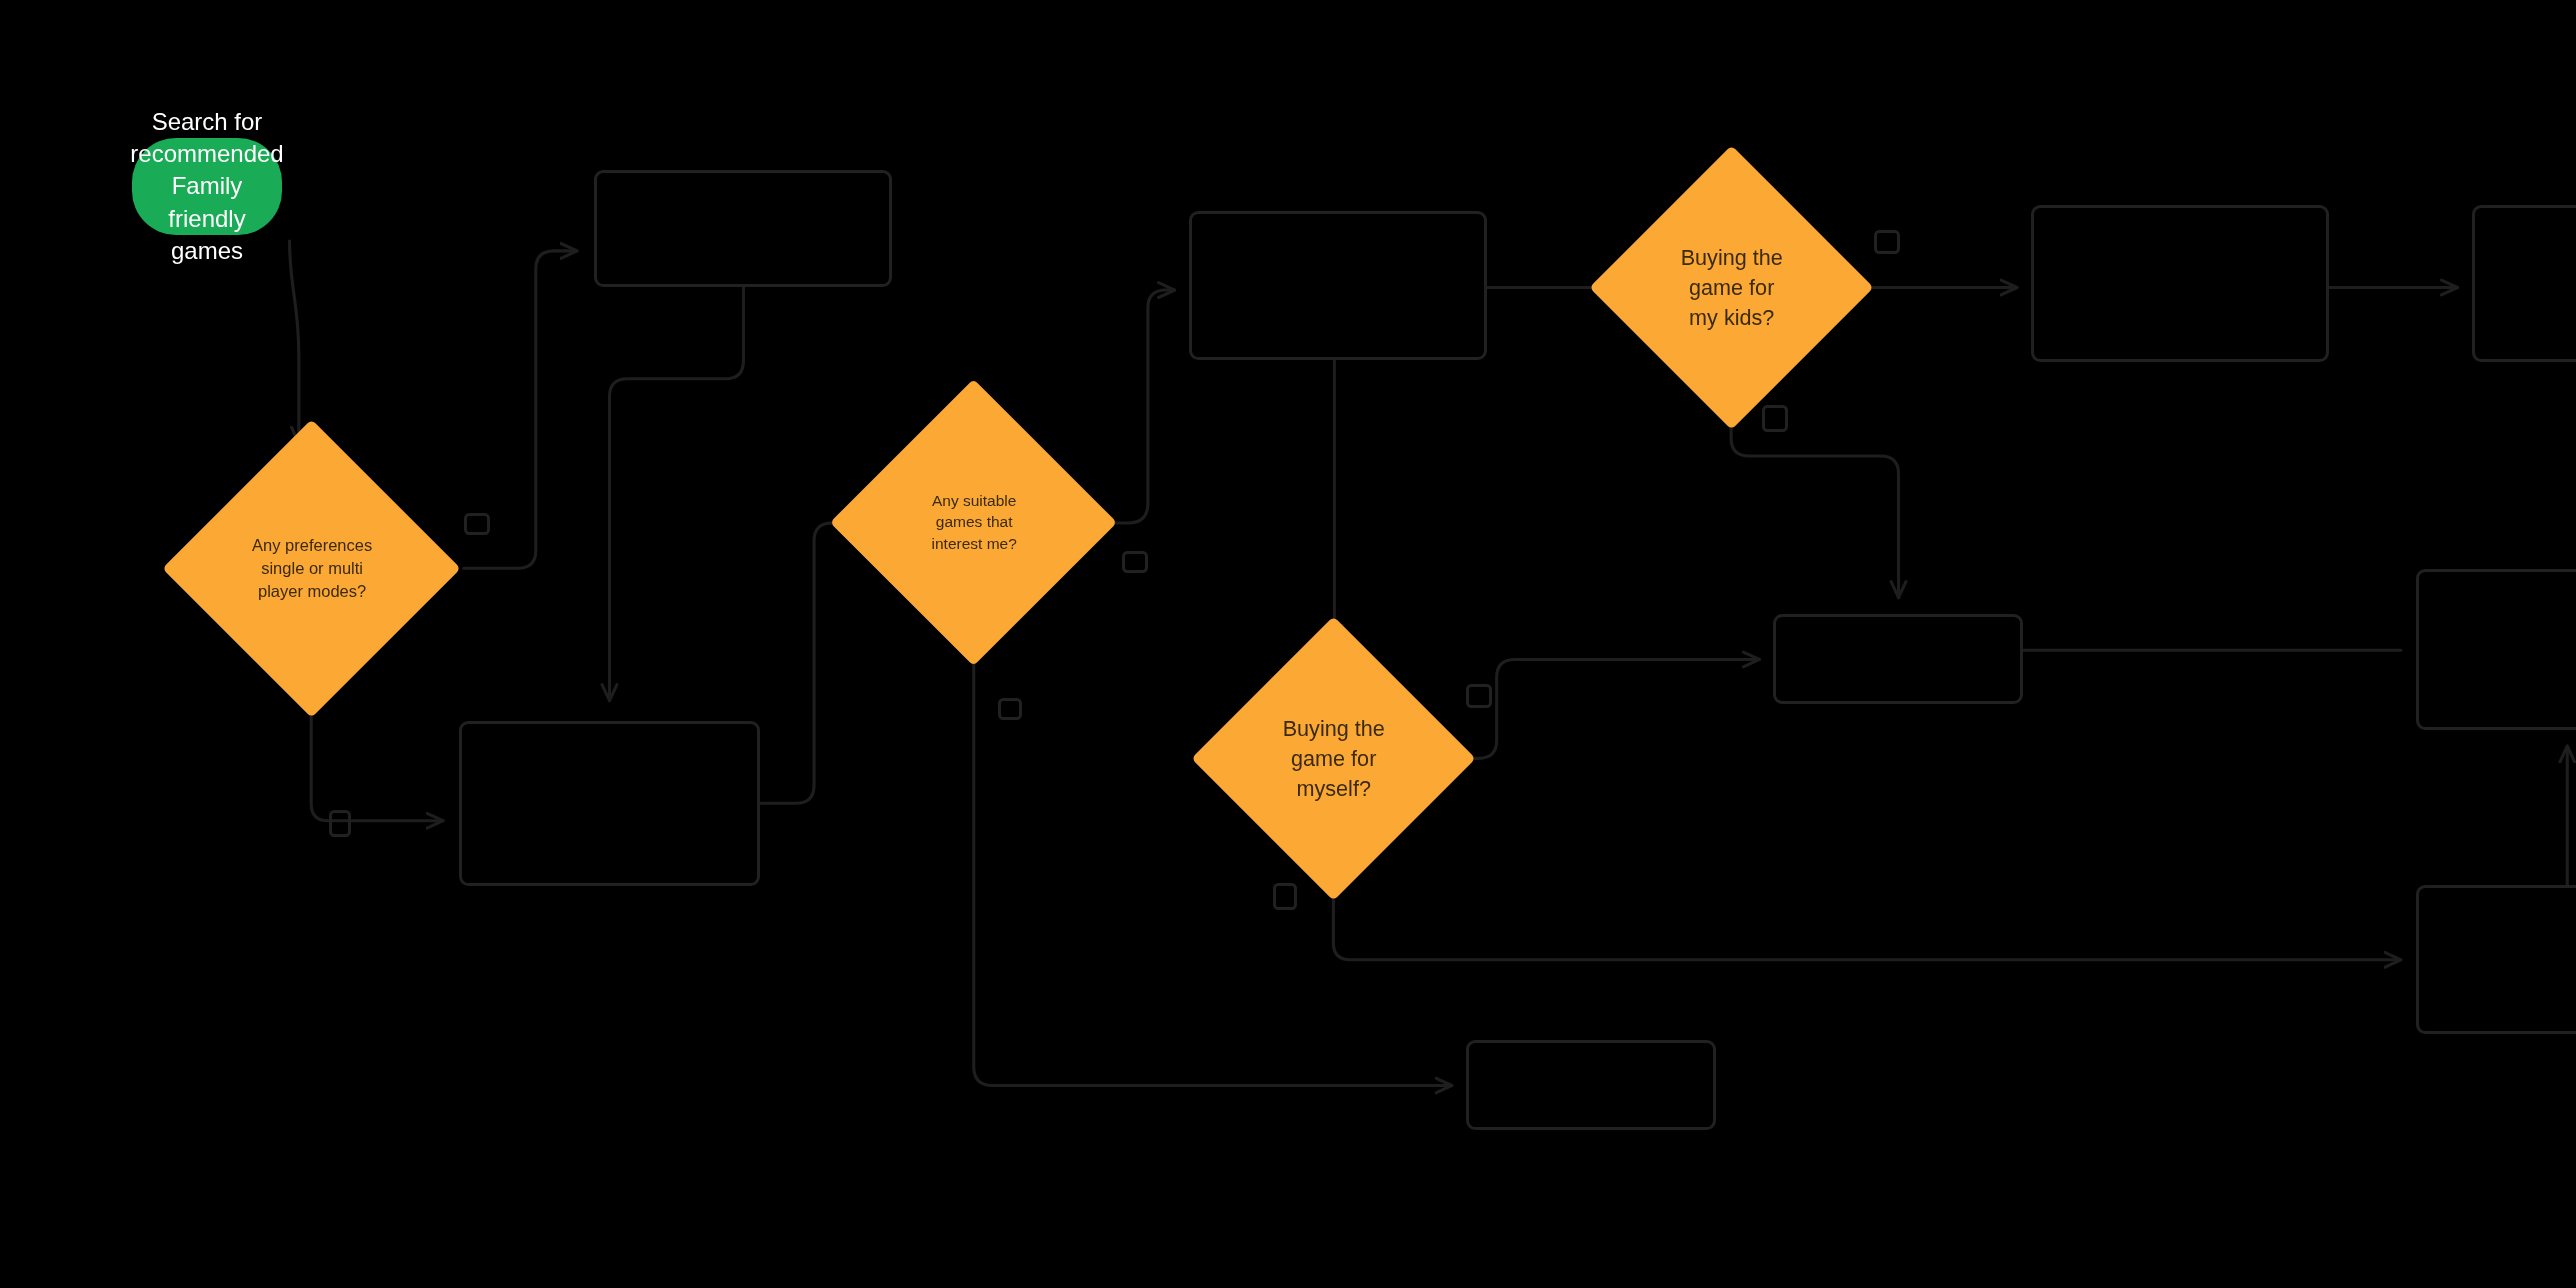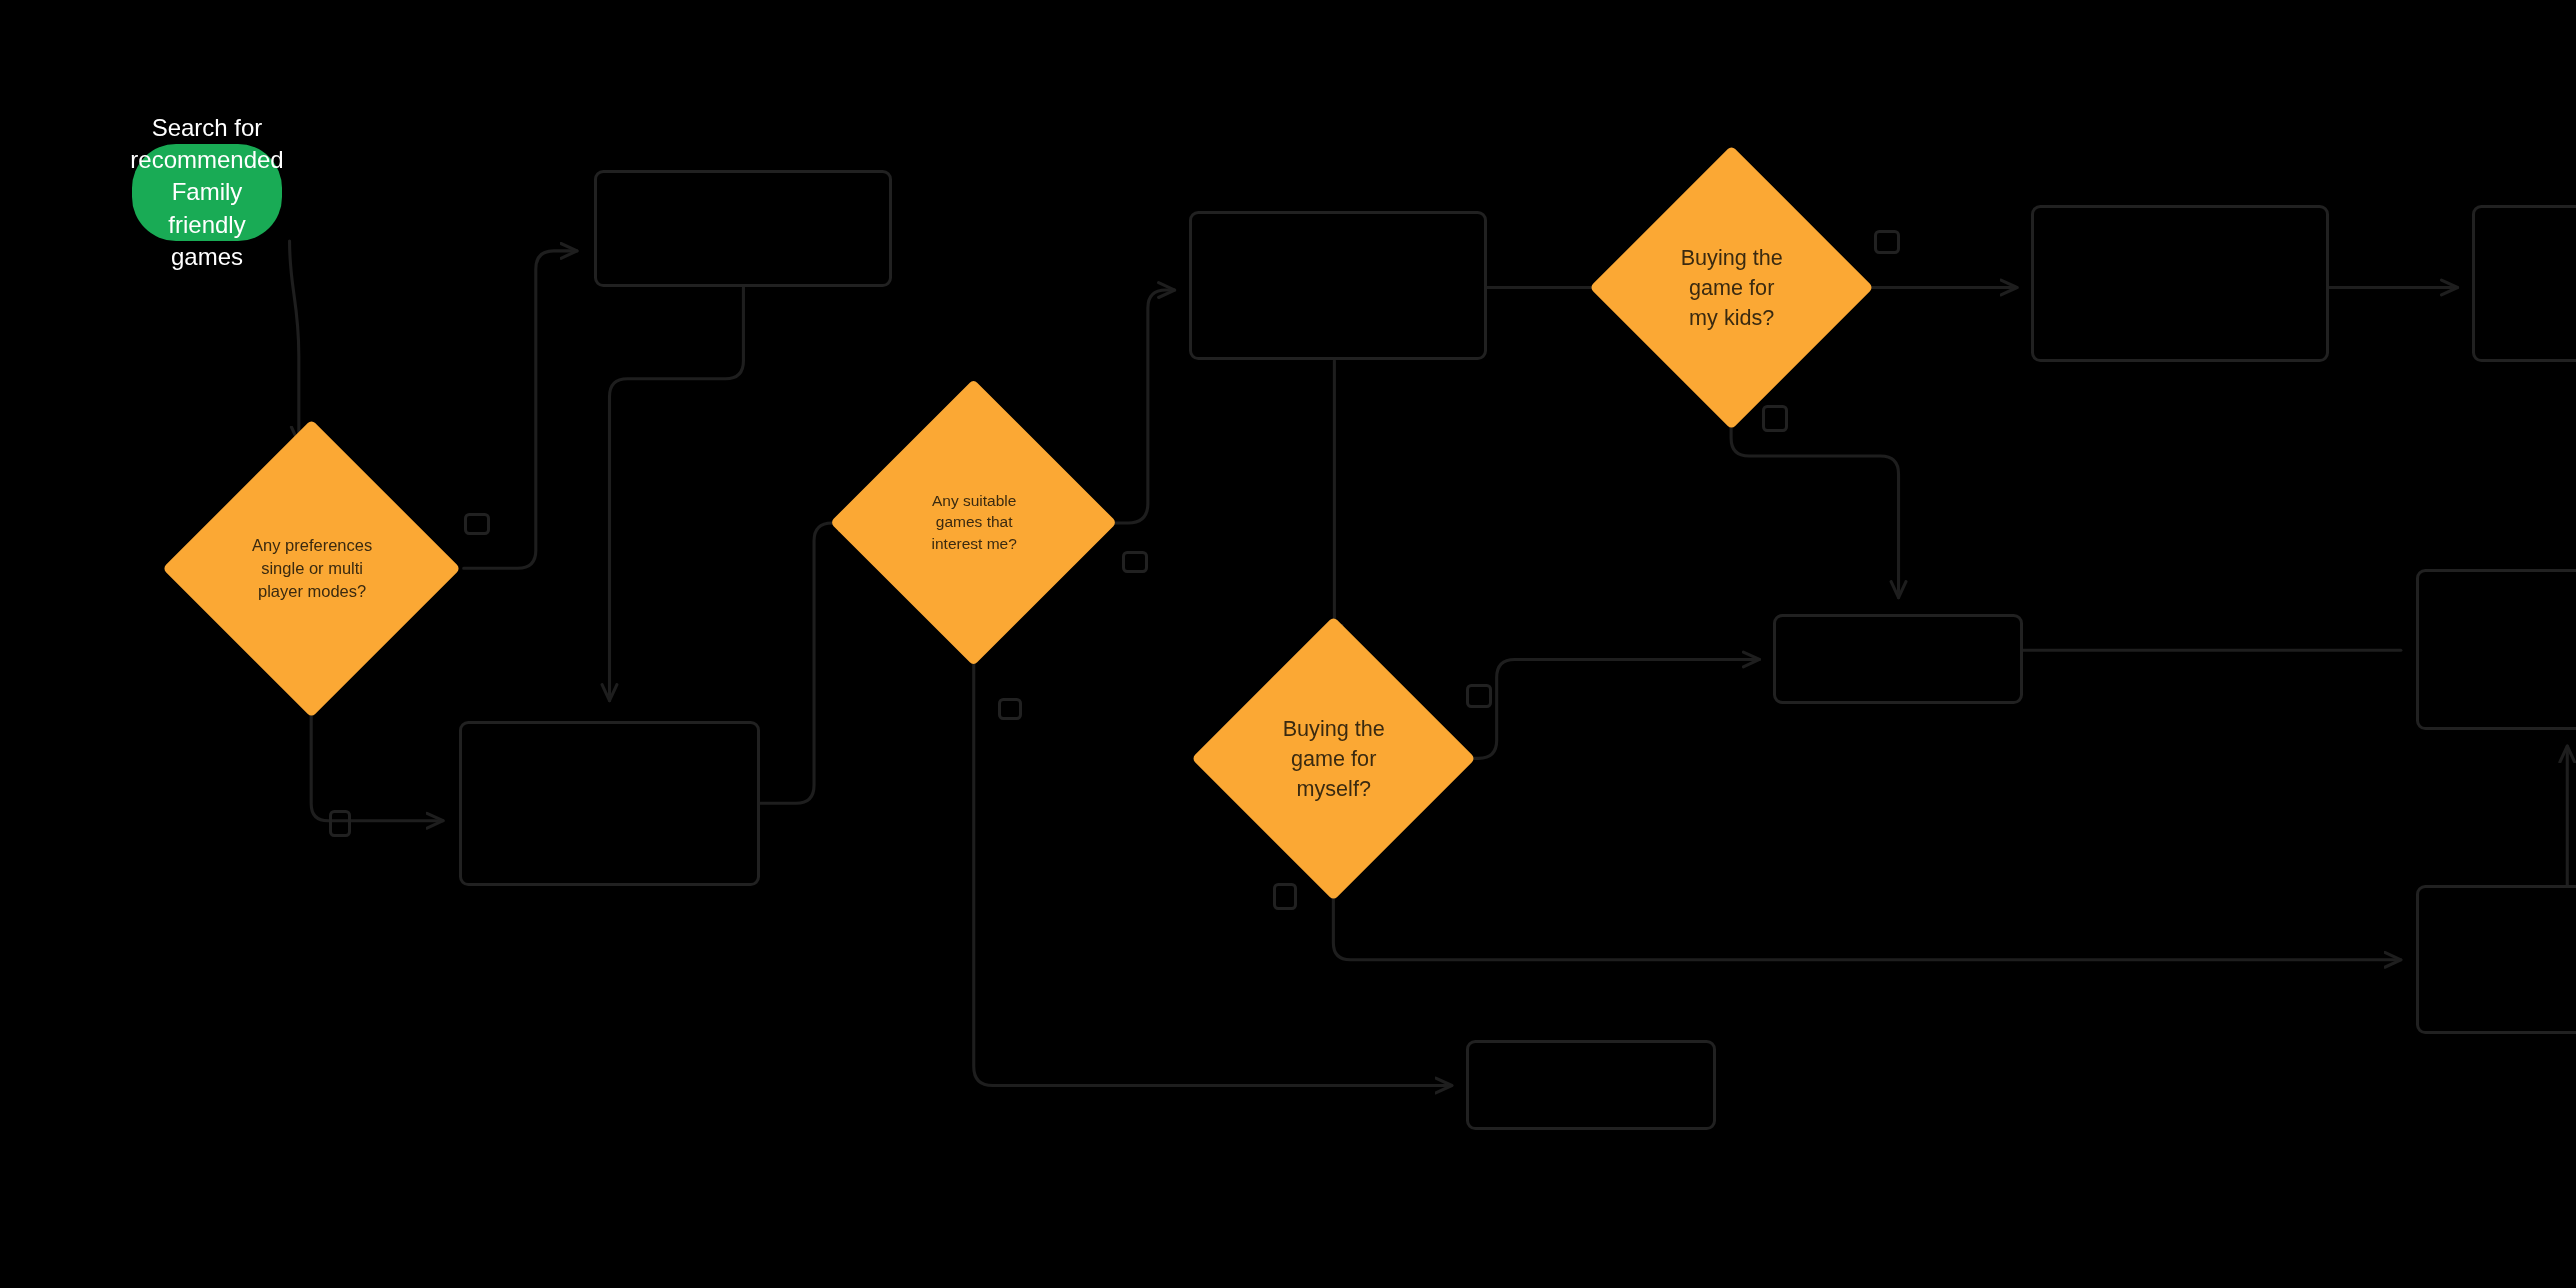--- a/index.html
+++ b/index.html
@@ -98,21 +98,21 @@
         <path d="M 2790 1472 L 2870 1472 Q 2905 1472 2905 1437 L 2905 1315 Q 2905 1280 2940 1280 L 3415 1280" stroke="#1e1e1e" marker-end="url(#arrowhead)"></path>
         <path d="M 2588 1675 L 2588 1830 Q 2588 1863 2621 1863 L 4660 1863" stroke="#1e1e1e" marker-end="url(#arrowhead)"></path>
         <path d="M 3562 558 L 3915 558" stroke="#1e1e1e" marker-end="url(#arrowhead)"></path>
         <path d="M 4521 558 L 4770 558" stroke="#1e1e1e" marker-end="url(#arrowhead)"></path>
         <path d="M 5376 555 L 5510 555 Q 5551 555 5551 596 L 5551 845" stroke="#1e1e1e" marker-end="url(#arrowhead)"></path>
         <path d="M 5275 1262 L 5510 1262 Q 5551 1262 5551 1221 L 5551 1090" stroke="#1e1e1e" marker-end="url(#arrowhead)"></path>
         <path d="M 4983 1718 L 4983 1448" stroke="#1e1e1e" marker-end="url(#arrowhead)"></path>
         <path d="M 3927 1262 L 4660 1262" stroke="#1e1e1e"></path>
       </g>
   </svg>
-<div class="node terminator" style="left: 132px; top: 144px; width: 150px; height: 97px; background: rgb(25, 171, 85); color: rgb(255, 255, 255); border-radius: 44px; font-size: 24px; padding: 0px 13.4px;">Search for recommended Family friendly games</div>
+<div class="node terminator" style="left: 132px; top: 138px; width: 150px; height: 97px; background: rgb(25, 171, 85); color: rgb(255, 255, 255); border-radius: 44px; font-size: 24px; padding: 0px 13.4px;">Search for recommended Family friendly games</div>
     <div class="node decision" style="left: 206px; top: 463px; width: 211px; height: 211px; background: rgb(251, 168, 52); color: rgb(58, 42, 16);">
       <span class="dlabel" style="font-size: 16.5px;">Any preferences
 single or multi
 player modes?</span>
     </div>
     <div class="node process" style="left: 594px; top: 170px; width: 298px; height: 117px; border-color: rgb(33, 33, 33);"></div>
     <div class="node process" style="left: 459px; top: 721px; width: 301px; height: 165px; border-color: rgb(33, 33, 33);"></div>
     <div class="node decision" style="left: 872px; top: 421px; width: 203px; height: 203px; background: rgb(251, 168, 52); color: rgb(58, 42, 16);">
       <span class="dlabel" style="font-size: 15.5px;">Any suitable
 games that

